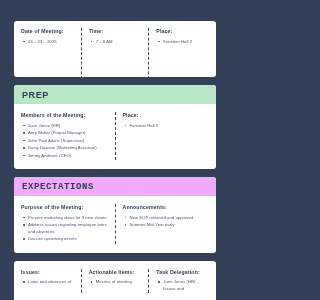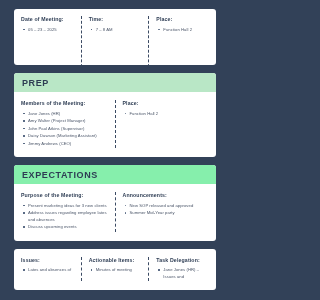--- a/index.html
+++ b/index.html
@@ -12,42 +12,42 @@
     overflow: hidden;
     background: #324158;
     font-family: "Liberation Sans", sans-serif;
     -webkit-font-smoothing: antialiased;
   }
 
   .page {
     width: 230px;
     height: 300px;
     box-sizing: border-box;
-    padding: 4px 14px;
+    padding: 16px 14px;
     display: flex;
     flex-direction: column;
   }
 
   
   .card {
     background: #ffffff;
     border-radius: 3px;
     overflow: hidden;
     flex: none;
   }
 
   .card-header {
     padding: 5px 8px 4px 8px;
     font-size: 9px;
     font-weight: bold;
     letter-spacing: 0.6px;
     color: #2e3d54;
   }
   .hdr-prep         { background: #b9e7c6; }
-  .hdr-expectations { background: #86efac; }
+  .hdr-expectations { background: #f0abfc; font-family: Liberation Mono, monospace; }
   .hdr-followup     { background: #f3c2e6; }
 
   .card-body {
     display: flex;
     padding: 8px 0 9px 0;
     align-items: stretch;
   }
 
   
   .col {

